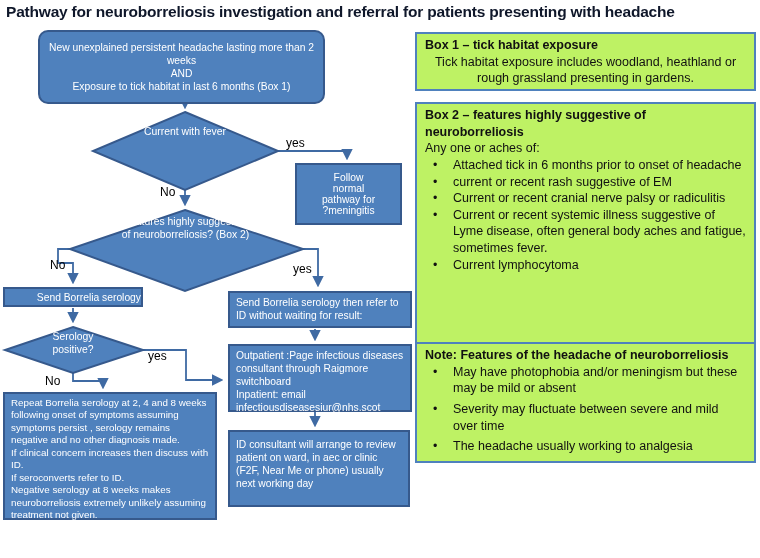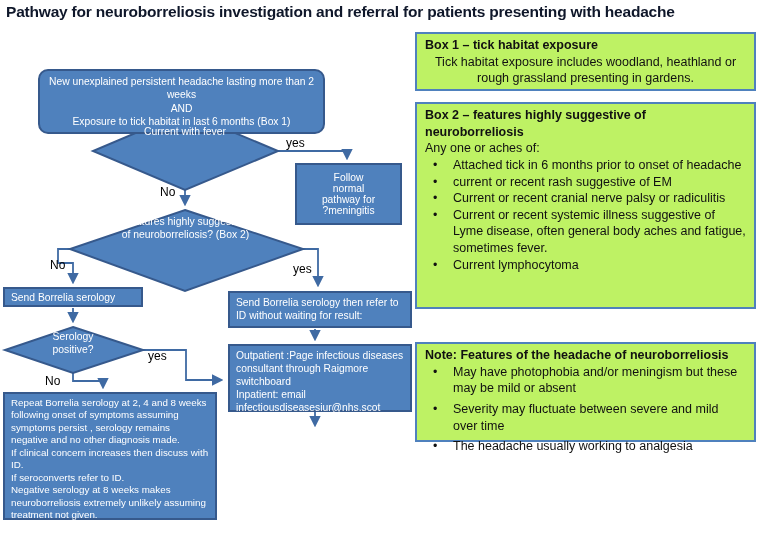--- a/index.html
+++ b/index.html
@@ -12,21 +12,21 @@
     font-size:15.5px;font-weight:700;color:#0f172a;letter-spacing:-0.2px;
   }
   svg.connectors{position:absolute;left:0;top:0;pointer-events:none;}
   .node{
     position:absolute;background:#4f81bd;border:2px solid #36598c;
     color:#fff;box-sizing:border-box;
   }
   .node.center{display:flex;align-items:center;justify-content:center;text-align:center;}
   .preline{white-space:pre-line;}
   .start{border-radius:10px;font-size:10.3px;line-height:1.28;padding:2px 6px;}
-  .small-label{font-size:10.3px;}
+  .small-label{font-size:10.3px;text-align:right;}
   .dtext{
     position:absolute;color:#fff;text-align:center;font-size:10.4px;line-height:1.24;
   }
   .edge-label{position:absolute;font-size:12px;color:#000;}
   .infobox{
     position:absolute;background:#bef264;border:2px solid #4f81bd;box-sizing:border-box;
     color:#111;font-size:12.5px;line-height:1.33;padding:3px 8px;
   }
   .infobox .ib-title{font-weight:700;margin:0;}
   .infobox .ib-body{margin:0;text-align:center;}
@@ -63,21 +63,21 @@
       <path d="M315,329 L315,339" marker-end="url(#ah)"></path>
       <path d="M315,412 L315,425" marker-end="url(#ah)"></path>
     </g>
     <g fill="#4f81bd" stroke="#36598c" stroke-width="2">
       <polygon points="185,112 278,151 185,190 93,151"></polygon>
       <polygon points="185,210 303,249 185,291 70,249"></polygon>
       <polygon points="73,327 143,350 73,373 5,350"></polygon>
     </g>
   </svg>
 
-  <div class="node start center preline" style="left:38px;top:30px;width:287px;height:65px;margin-top:39px;">New unexplained persistent headache  lasting more than 2 weeks
+  <div class="node start center preline" style="left:38px;top:30px;width:287px;height:74px;">New unexplained persistent headache  lasting more than 2 weeks
 AND
 Exposure to tick habitat in last 6 months (Box 1)</div>
 
   <div class="dtext" style="left:120px;top:126px;width:130px;">Current with fever</div>
 
   <div class="node center small-label" style="left:295px;top:163px;width:107px;height:62px;padding:2px 24px;">Follow normal pathway for ?meningitis</div>
 
   <div class="dtext" style="left:121px;top:216px;width:129px;">Features highly suggestive of neuroborreliosis? (Box 2)</div>
 
   <div class="node small-label" style="left:3px;top:287px;width:140px;height:20px;line-height:17px;padding:0 0 0 6px;">Send Borrelia serology</div>
@@ -87,34 +87,35 @@
   <div class="node repeat-box preline" style="left:3px;top:392px;width:214px;height:128px;">Repeat  Borrelia serology at 2, 4 and 8 weeks following onset of symptoms assuming symptoms persist , serology remains negative and no other diagnosis made.
 If clinical concern increases then discuss with ID.
 If seroconverts refer to ID.
 Negative serology at 8 weeks makes neuroborreliosis extremely unlikely assuming treatment not given.</div>
 
   <div class="node mid-box preline" style="left:228px;top:344px;width:184px;height:68px;">Outpatient :Page infectious diseases consultant through Raigmore switchboard
 Inpatient: email infectiousdiseasesiur@nhs.scot</div>
 
   <div class="node mid-box" style="left:228px;top:291px;width:184px;height:37px;">Send Borrelia serology then refer to ID without waiting for result:</div>
 
+  <div class="node mid-box" style="left:228px;top:430px;width:182px;height:77px;padding-top:6px;">ID consultant will arrange to review patient on ward, in aec or clinic  (F2F, Near Me or phone) usually next working day</div>
 
   <span class="edge-label" style="left:286px;top:136px;">yes</span>
   <span class="edge-label" style="left:160px;top:185px;">No</span>
   <span class="edge-label" style="left:50px;top:258px;">No</span>
   <span class="edge-label" style="left:293px;top:262px;">yes</span>
   <span class="edge-label" style="left:148px;top:349px;">yes</span>
   <span class="edge-label" style="left:45px;top:374px;">No</span>
 
   <div class="infobox" style="left:415px;top:32px;width:341px;height:59px;">
     <p class="ib-title">Box 1 – tick habitat exposure</p>
     <p class="ib-body">Tick habitat exposure includes woodland, heathland or rough grassland presenting in gardens.</p>
   </div>
 
-  <div class="infobox" style="left:415px;top:102px;width:341px;height:207px;">
+  <div class="infobox" style="left:415px;top:102px;width:341px;height:242px;">
     <p class="ib-title">Box 2 – features highly suggestive of neuroborreliosis</p>
     <p style="margin:0;">Any one or aches of:</p>
     <ul>
       <li>
           <span class="bullet">•</span>
           <span class="btext">Attached tick in 6 months prior to onset of headache</span>
         </li>
       <li>
           <span class="bullet">•</span>
           <span class="btext">current or recent rash suggestive of EM</span>
@@ -127,21 +128,21 @@
           <span class="bullet">•</span>
           <span class="btext">Current or recent systemic illness suggestive of Lyme disease, often general body aches and fatigue, sometimes fever.</span>
         </li>
       <li>
           <span class="bullet">•</span>
           <span class="btext">Current lymphocytoma</span>
         </li>
     </ul>
   </div>
 
-  <div class="infobox note" style="left:415px;top:342px;width:341px;height:100px;">
+  <div class="infobox note" style="left:415px;top:342px;width:341px;height:121px;">
     <p class="ib-title">Note: Features of the headache of neuroborreliosis</p>
     <ul>
       <li>
           <span class="bullet">•</span>
           <span class="btext">May have photophobia and/or meningism but these may be mild or absent</span>
         </li>
       <li>
           <span class="bullet">•</span>
           <span class="btext">Severity may fluctuate between severe and mild over time</span>
         </li>

